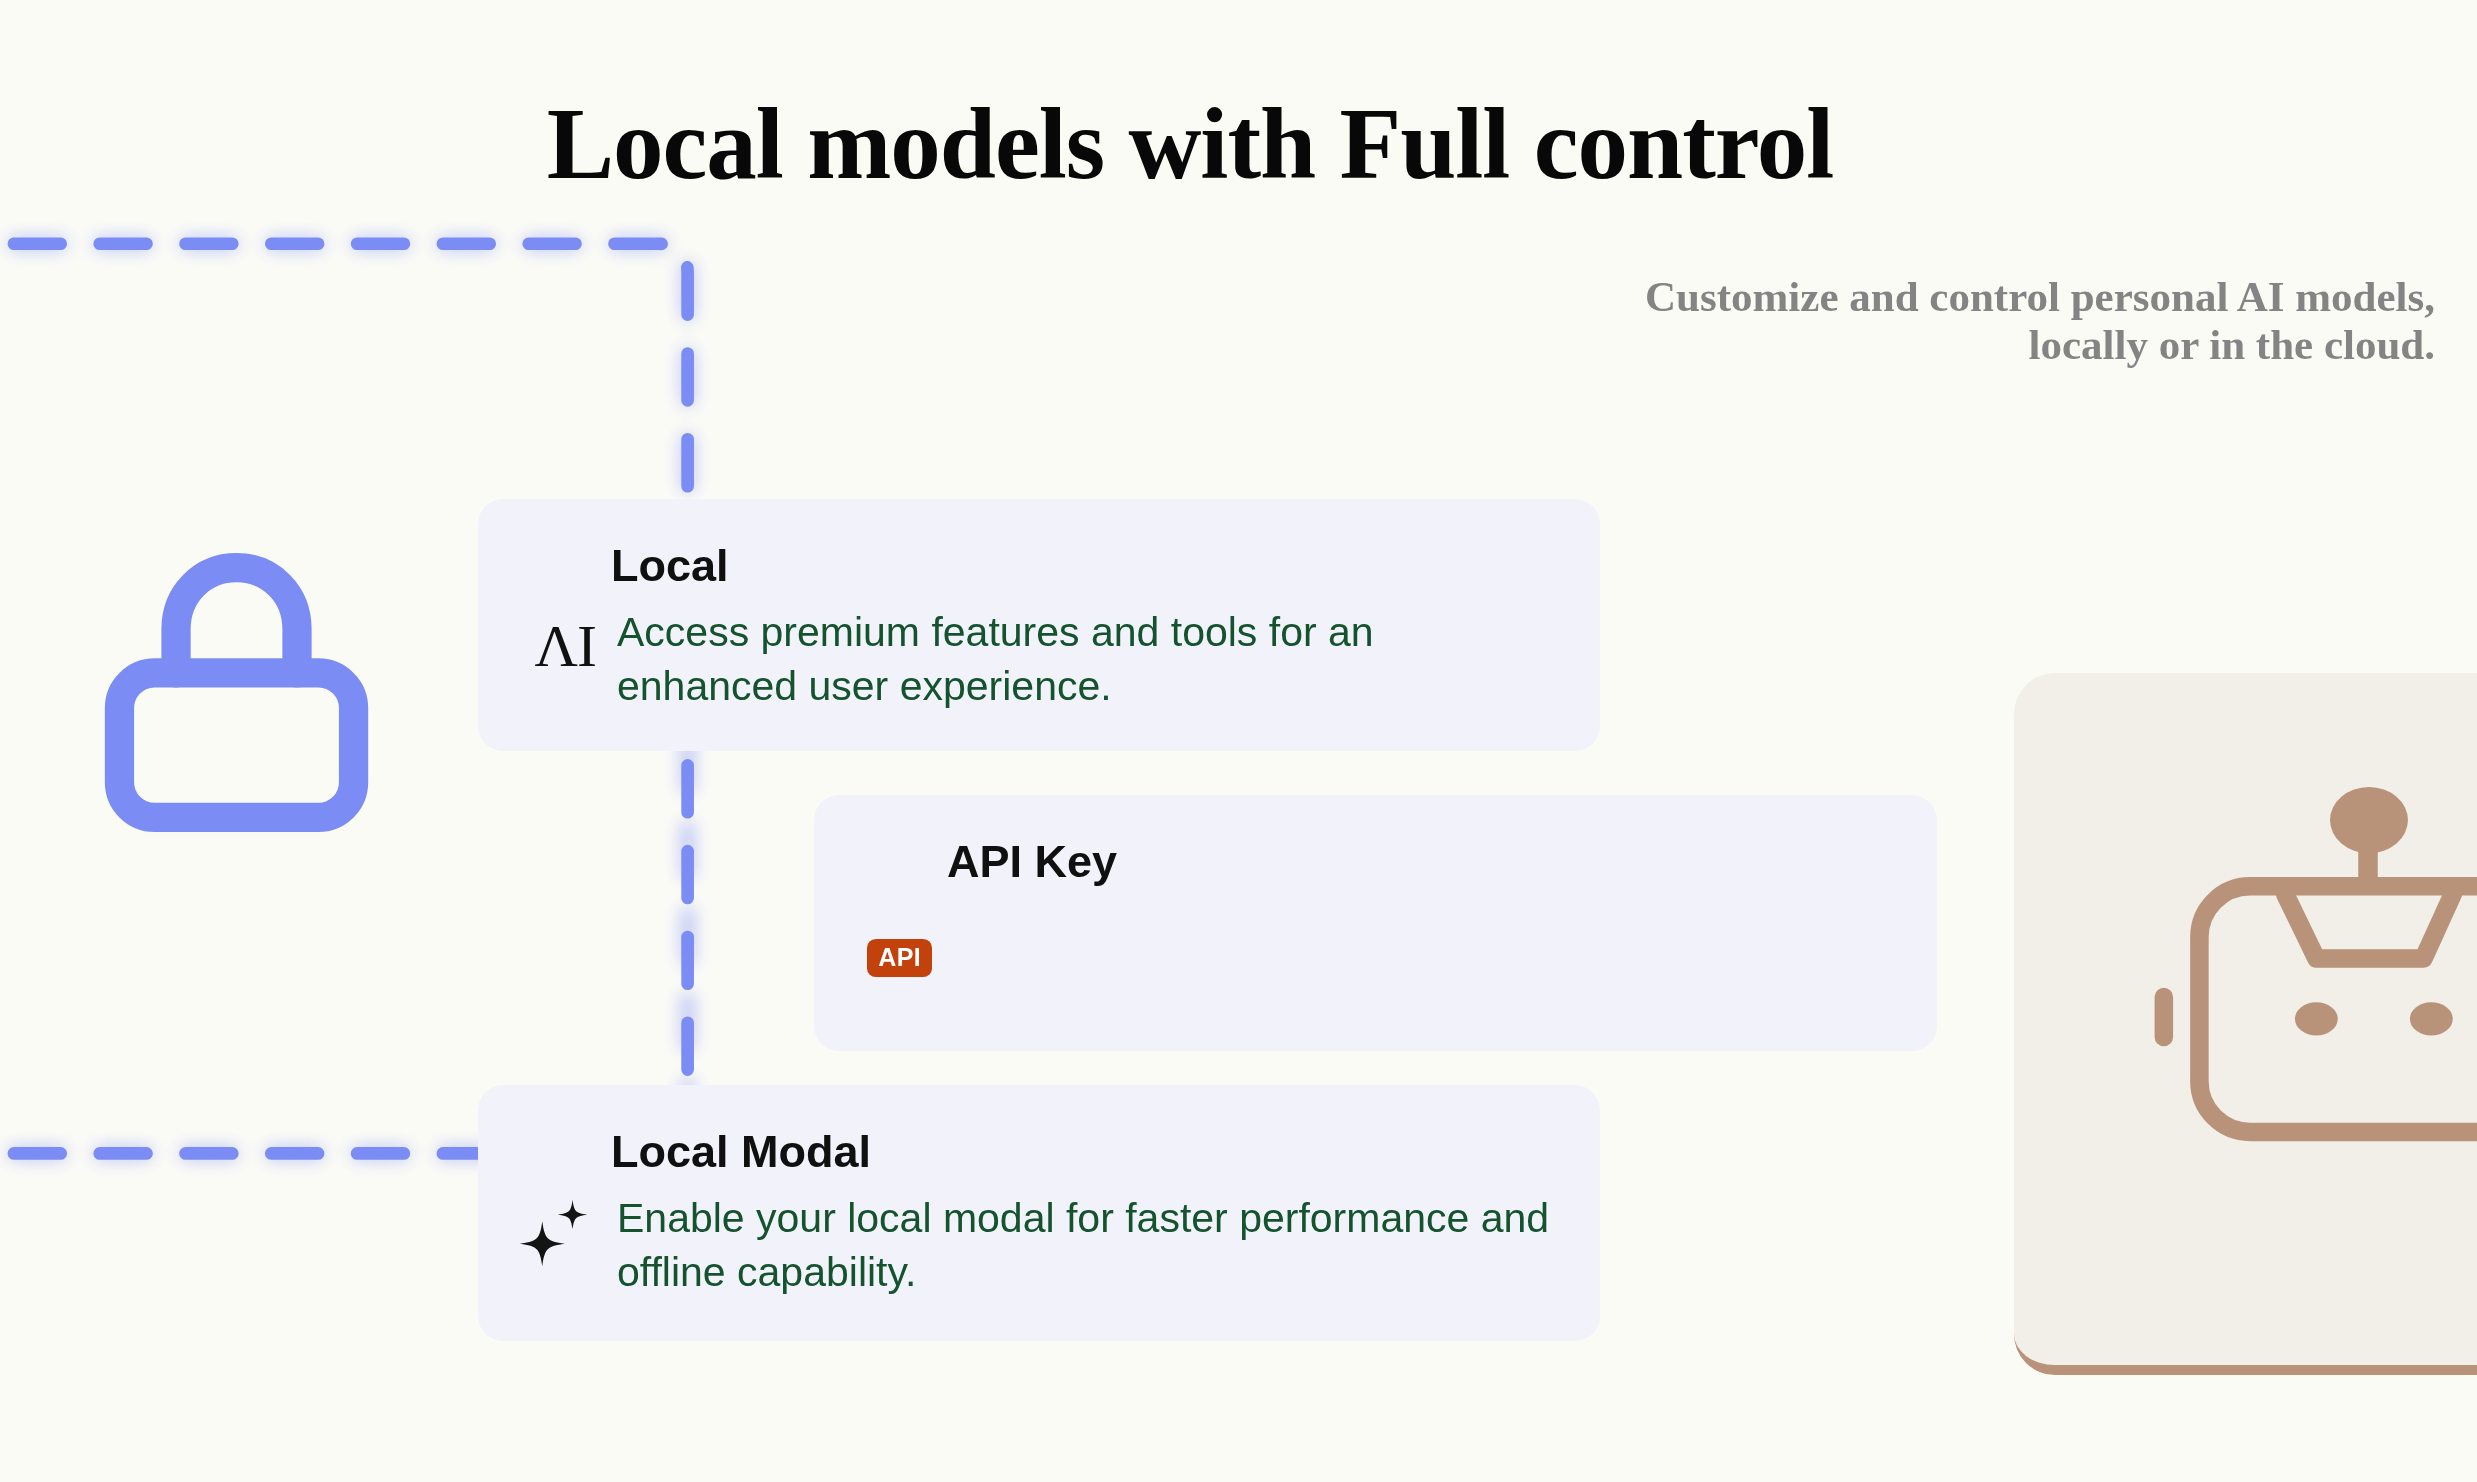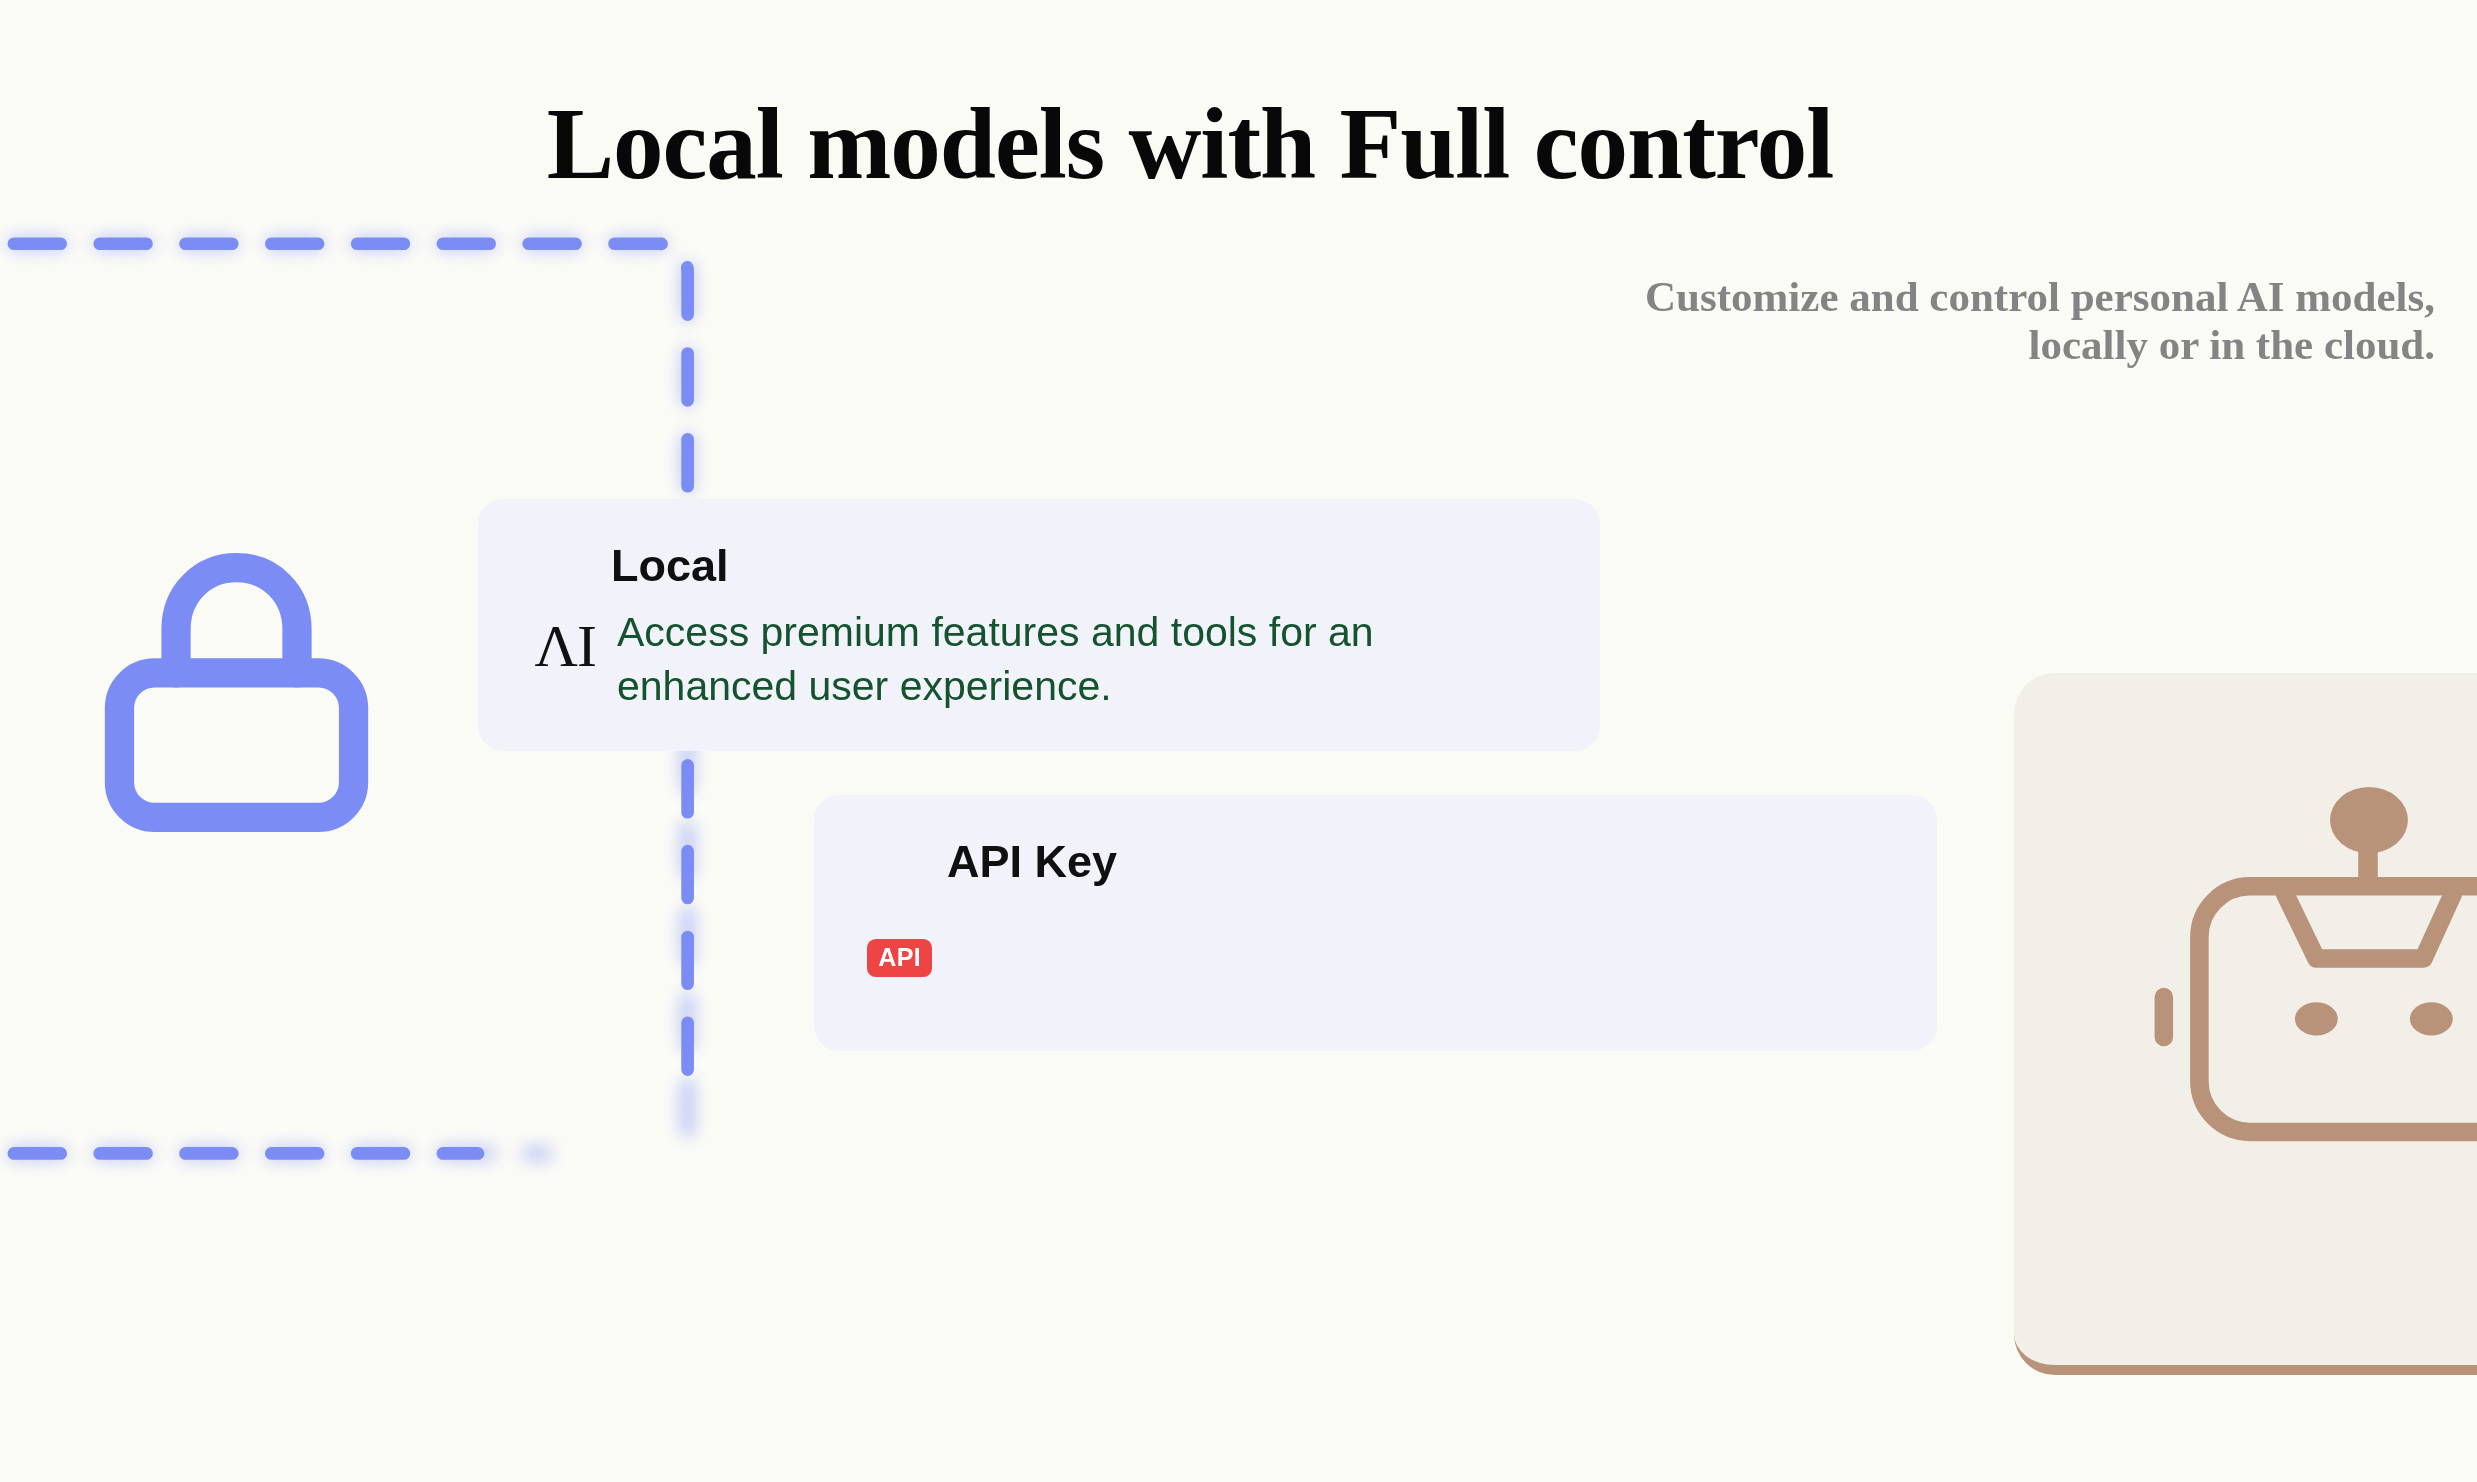--- a/index.html
+++ b/index.html
@@ -64,21 +64,21 @@
 
   .logo-lambda{
     font-family:"Liberation Serif", serif;
     font-size:60px;
     font-weight:400;
     color:#111111;
     letter-spacing:-1px;
     line-height:1;
   }
   .api-badge{
-    background:#ef4444;
+    background:#c2410c;
     color:#ffffff;
     border-radius:8.8px;
     font-family:"Liberation Sans", sans-serif;
     font-weight:700;
     font-size:25px;
     letter-spacing:0.5px;
     padding:5.9px 10.7px 6.8px 10.7px;
     line-height:1;
     margin-top:24px;
   }
@@ -161,20 +161,32 @@
 
   <div class="card card-api">
     <div class="card-icon">
       <span class="api-badge">API</span>
     </div>
     <div class="card-body">
       <p class="card-title">API Key</p>
     </div>
   </div>
 
+  <div class="card card-local">
+    <div class="card-icon">
+      <svg width="84" height="84" viewBox="0 0 86 86" aria-hidden="true">
+        <path d="M31 30 C33.5 48 36 50.5 54 53 C36 55.5 33.5 58 31 76 C28.5 58 26 55.5 8 53 C26 50.5 28.5 48 31 30 Z" fill="#141414"></path>
+        <path d="M62 8 C63.6 20 65.2 21.6 77 23.2 C65.2 24.8 63.6 26.4 62 38 C60.4 26.4 58.8 24.8 47 23.2 C58.8 21.6 60.4 20 62 8 Z" fill="#141414"></path>
+      </svg>
+    </div>
+    <div class="card-body">
+      <p class="card-title">Local Modal</p>
+      <p class="card-desc">Enable your local modal for faster performance and offline capability.</p>
+    </div>
+  </div>
 
   <div class="robot-card">
     <div class="robot-art">
       <svg width="458" height="458" viewBox="0 0 470 470" fill="none" aria-hidden="true">
         <ellipse cx="236" cy="36" rx="40" ry="34" fill="#b8937a"></ellipse>
         <rect x="225" y="62" width="20" height="48" fill="#b8937a"></rect>
         <rect x="62" y="104" width="348" height="252" rx="52" stroke="#b8937a" stroke-width="19" fill="none"></rect>
         <path d="M150 112 L182 178 H292 L322 112" stroke="#b8937a" stroke-width="19" stroke-linejoin="round" stroke-linecap="round" fill="none"></path>
         <ellipse cx="182" cy="240" rx="22" ry="17" fill="#b8937a"></ellipse>
         <ellipse cx="300" cy="240" rx="22" ry="17" fill="#b8937a"></ellipse>

